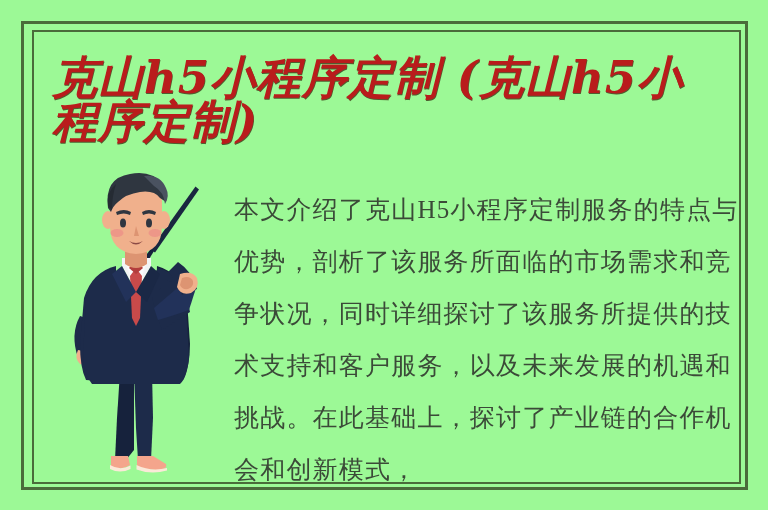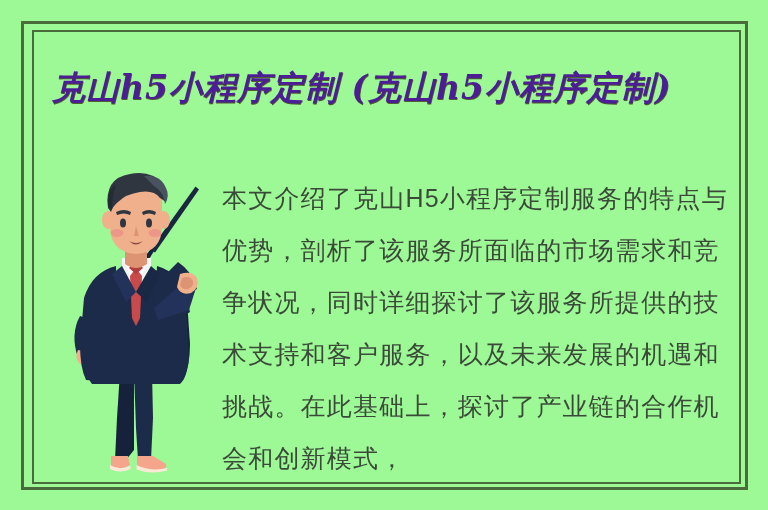--- a/index.html
+++ b/index.html
@@ -40,41 +40,41 @@
     height: 454px;
     border: 2px solid #4a6b3a;
     box-sizing: border-box;
     pointer-events: none;
   }
 
   
   .title {
     position: absolute;
     left: 52px;
-    top: 66px;
+    top: 56px;
     width: 660px;
     margin: 0;
     font-family: "DejaVu Serif", serif;
     font-style: italic;
     font-weight: 700;
-    font-size: 33px;
+    font-size: 45px;
     line-height: 44px;
     letter-spacing: 1px;
-    color: #4c1d95;
+    color: #b91c1c;
     text-shadow: 0.5px 0.5px 0 #4f5f30;
   }
 
   
   .body-text {
     position: absolute;
     left: 222px;
     top: 172px;
     width: 510px;
-    margin: 0;
-    font-family: Liberation Sans, sans-serif;
+    margin: 12px;
+    font-family: Liberation Serif, serif;
     font-size: 25px;
     line-height: 52px;
     letter-spacing: 1.2px;
     color: #3b4a38;
   }
 
   
   .illustration {
     position: absolute;
     left: 56px;

